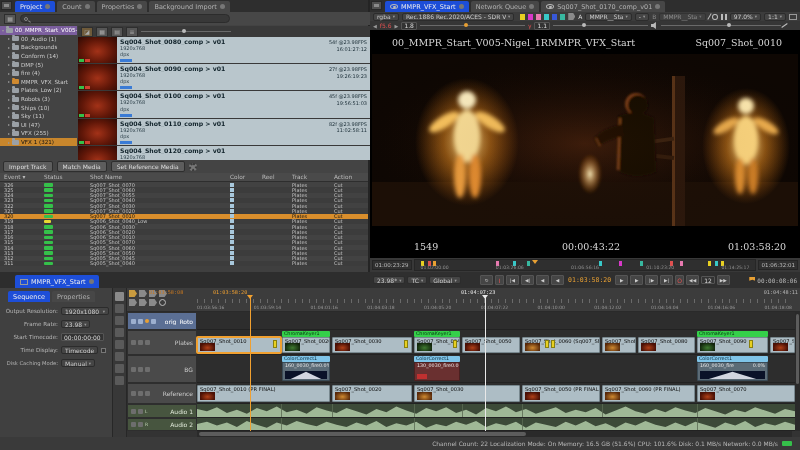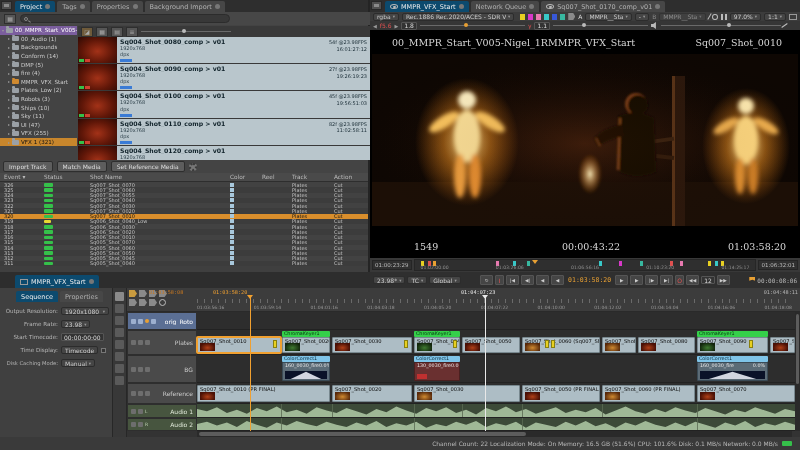--- a/index.html
+++ b/index.html
@@ -3,21 +3,21 @@
 <meta charset="utf-8">
 <style>
 *{margin:0;padding:0;box-sizing:border-box;font-family:"DejaVu Sans",sans-serif}
 html,body{width:800px;height:450px;overflow:hidden;background:#3a3a3a;color:#c8c8c8;font-size:8px}
 .abs{position:absolute}
 .flex{display:flex;align-items:center}
 .trunc{white-space:nowrap;overflow:hidden}
 
 .tabbar{height:12px;background:#2e2e2e;display:flex;align-items:flex-end;padding-left:15px;gap:2px}
 .tab{background:#474747;color:#b0b0b0;font-size:6.5px;padding:1px 5px;border-radius:2px 2px 0 0;display:flex;gap:3px;align-items:center;height:11px;white-space:nowrap}
-.tab.active{background:#0c4a6e;color:#eee}
+.tab.active{background:#1d4ed8;color:#eee}
 .closedot{width:5px;height:5px;border-radius:50%;background:#777;flex:0 0 auto}
 .panebtn{position:absolute;width:11px;height:9px;background:#505050;border:1px solid #272727;top:1px;left:1px}
 .panebtn:after{content:"";display:block;margin:2px;height:3px;background:#8a8a8a}
 .dd{background:#454545;border:1px solid #2c2c2c;border-radius:2px;padding:0 3px;font-size:6px;color:#ccc;display:flex;align-items:center;gap:2px;height:8px;white-space:nowrap}
 .dd .car{font-size:4.5px;color:#999}
 .vbox{background:#333;border:1px solid #555;border-radius:1px;padding:0 2px;font-size:6px;color:#ddd;height:8px;display:flex;align-items:center;white-space:nowrap}
 .eye{width:8px;height:5px;border:1px solid #b9b9b9;border-radius:50%;position:relative;flex:0 0 auto}
 .eye:after{content:"";position:absolute;left:2px;top:0.5px;width:2.5px;height:2.5px;border-radius:50%;background:#b9b9b9}
 .mon{width:8px;height:6px;border:1px solid #999;flex:0 0 auto}
 .gear{width:8px;height:8px;border-radius:50%;background:#777;border:2px dotted #3b3b3b}
@@ -91,21 +91,21 @@
 .mk{position:absolute;top:1px;width:3px;height:5px}
 .slabels{position:absolute;left:6px;right:6px;bottom:0;display:flex;justify-content:space-between;font-size:4.6px;color:#8f8f8f}
 #sply{position:absolute;top:0;width:0;height:0;border-left:3px solid transparent;border-right:3px solid transparent;border-top:4px solid #e8a033}
 #vtrans{position:absolute;left:0;top:272px;width:430px;height:16px;background:#2f2f2f;display:flex;align-items:center;gap:2px;padding:0 3px}
 .tbtn{min-width:13px;height:10px;background:#454545;border:1px solid #555;border-radius:1px;color:#ccc;font-size:4.6px;display:flex;align-items:center;justify-content:center;padding:0 1px;white-space:nowrap}
 .tbtn.red{color:#e05050;font-size:6px;min-width:9px}
 .ttc{color:#e8a033;font-size:6.5px;font-family:"DejaVu Sans Mono",monospace;padding:0 2px;white-space:nowrap}
 .flag{width:6px;height:7px;background:#e8a033;clip-path:polygon(0 0,100% 0,100% 60%,50% 45%,0 60%)}
 
 #seqform{position:absolute;left:0;top:288px;width:112px;height:162px;background:#404040}
-#seqform .tabs{display:flex;gap:2px;padding:3px 0 0 16px}
+#seqform .tabs{display:flex;gap:2px;padding:3px 0 0 8px}
 #seqform .tab{height:11px}
 .frow{display:flex;align-items:center;gap:3px;margin:5px 2px 0 0}
 .flabel{width:58px;text-align:right;font-size:5.6px;color:#b5b5b5;white-space:nowrap;overflow:hidden;flex:0 0 auto}
 .cbx{width:5px;height:5px;border:1px solid #777;background:#333}
 
 #toolstrip{position:absolute;left:112px;top:288px;width:15px;height:162px;background:#383838;border-left:1px solid #272727;border-right:1px solid #272727;display:flex;flex-direction:column;align-items:center;gap:3px;padding-top:4px}
 .tool{width:9px;height:9px;background:#5a5a5a;border-radius:1px}
 .tool.on{background:#8a8a8a}
 
 #timeline{position:absolute;left:127px;top:288px;width:673px;height:149px;background:#333;overflow:hidden}
@@ -152,21 +152,21 @@
 <body>
 
 <div id="project">
   <div class="tabbar">
     <div class="panebtn"></div>
     <div class="tab active">
         <span>Project</span>
         <span class="closedot"></span>
       </div>
     <div class="tab">
-        <span>Tags</span>
+        <span>Count</span>
         <span class="closedot"></span>
       </div>
     <div class="tab">
         <span>Properties</span>
         <span class="closedot"></span>
       </div>
     <div class="tab">
         <span>Background Import</span>
         <span class="closedot"></span>
       </div>

